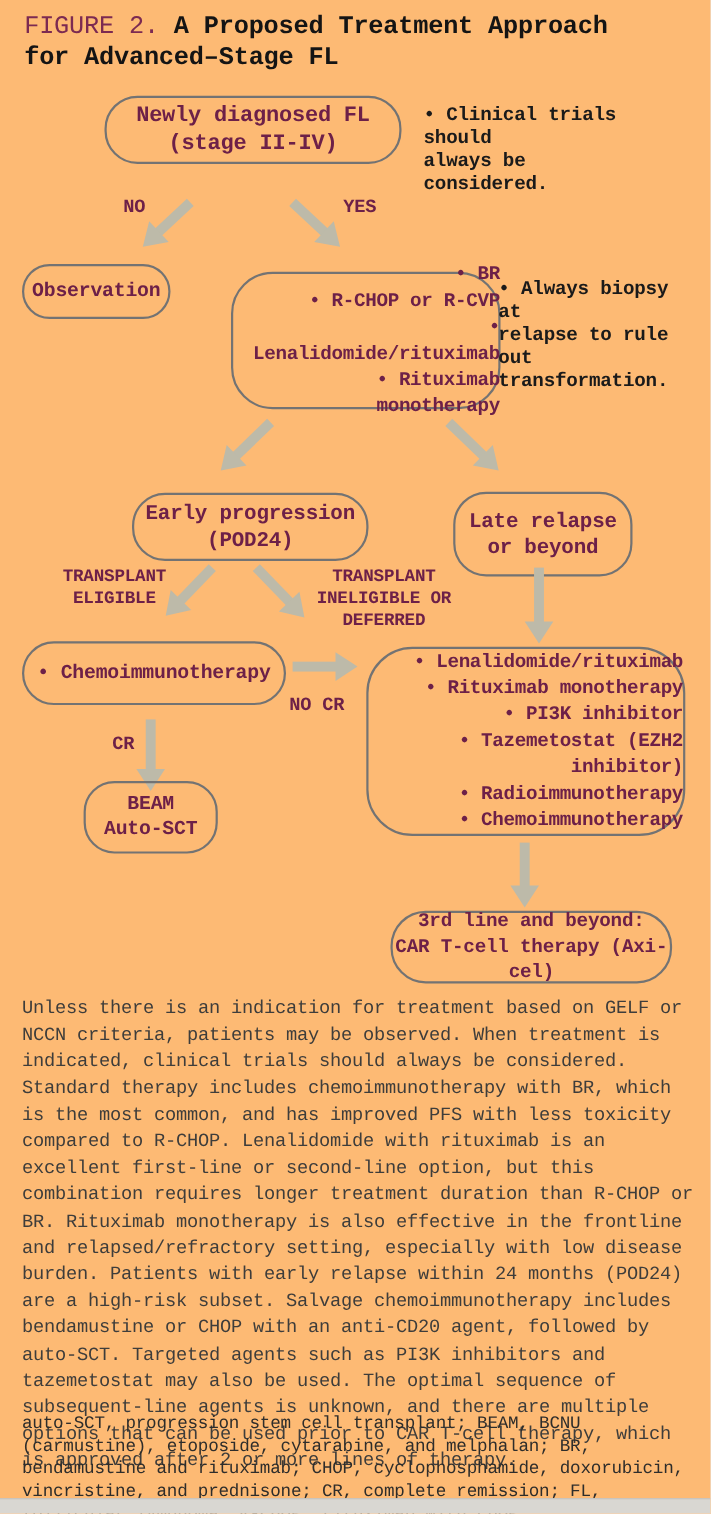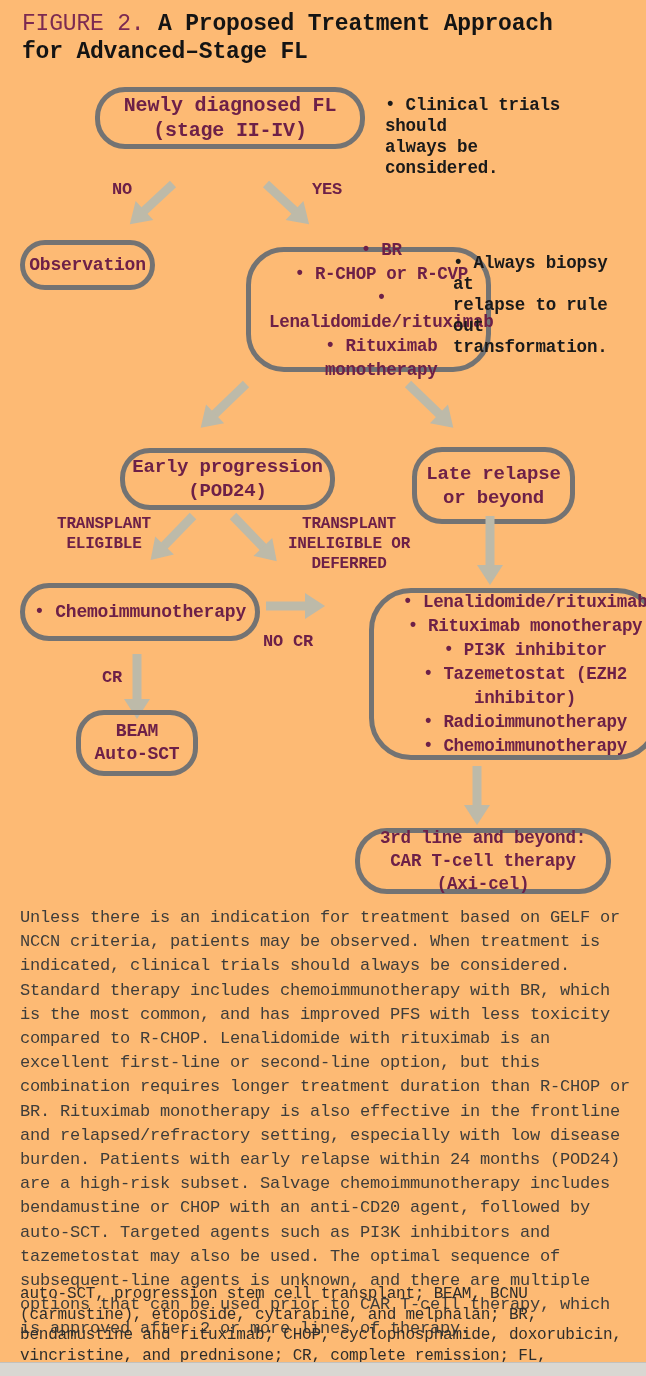--- a/index.html
+++ b/index.html
@@ -15,30 +15,30 @@
   
   .fig-title {
     position:absolute; left:22px; top:10px; width:560px;
     font-size:23px; line-height:28px; letter-spacing:-0.2px;
   }
   .fig-label { color:#7c2a51; font-weight:400; }
   .fig-name  { color:#141414; font-weight:700; white-space:pre-line; }
   
   .node {
     position:absolute;
-    border:5px solid #737373;
+    border:2px solid #737373;
     background:transparent;
     color:#6d2048;
     font-weight:700;
     display:flex; align-items:center; justify-content:center;
     text-align:center;
     white-space:pre-line;
     letter-spacing:-0.2px;
   }
-  .node.list { justify-content:flex-start; text-align:center; align-items:center;margin-left:36px; }
+  .node.list { justify-content:flex-start; text-align:right; align-items:center; }
   .node ul { list-style:none; }
   .node li { font-size:17.5px; line-height:24px; letter-spacing:-0.3px; }
   .node li::before { content:"• "; }
   
   .lbl {
     position:absolute; color:#6d2048; font-weight:700;
     white-space:pre-line; letter-spacing:-0.2px;
   }
   .note {
     position:absolute; color:#1a1a1a; font-weight:700;

